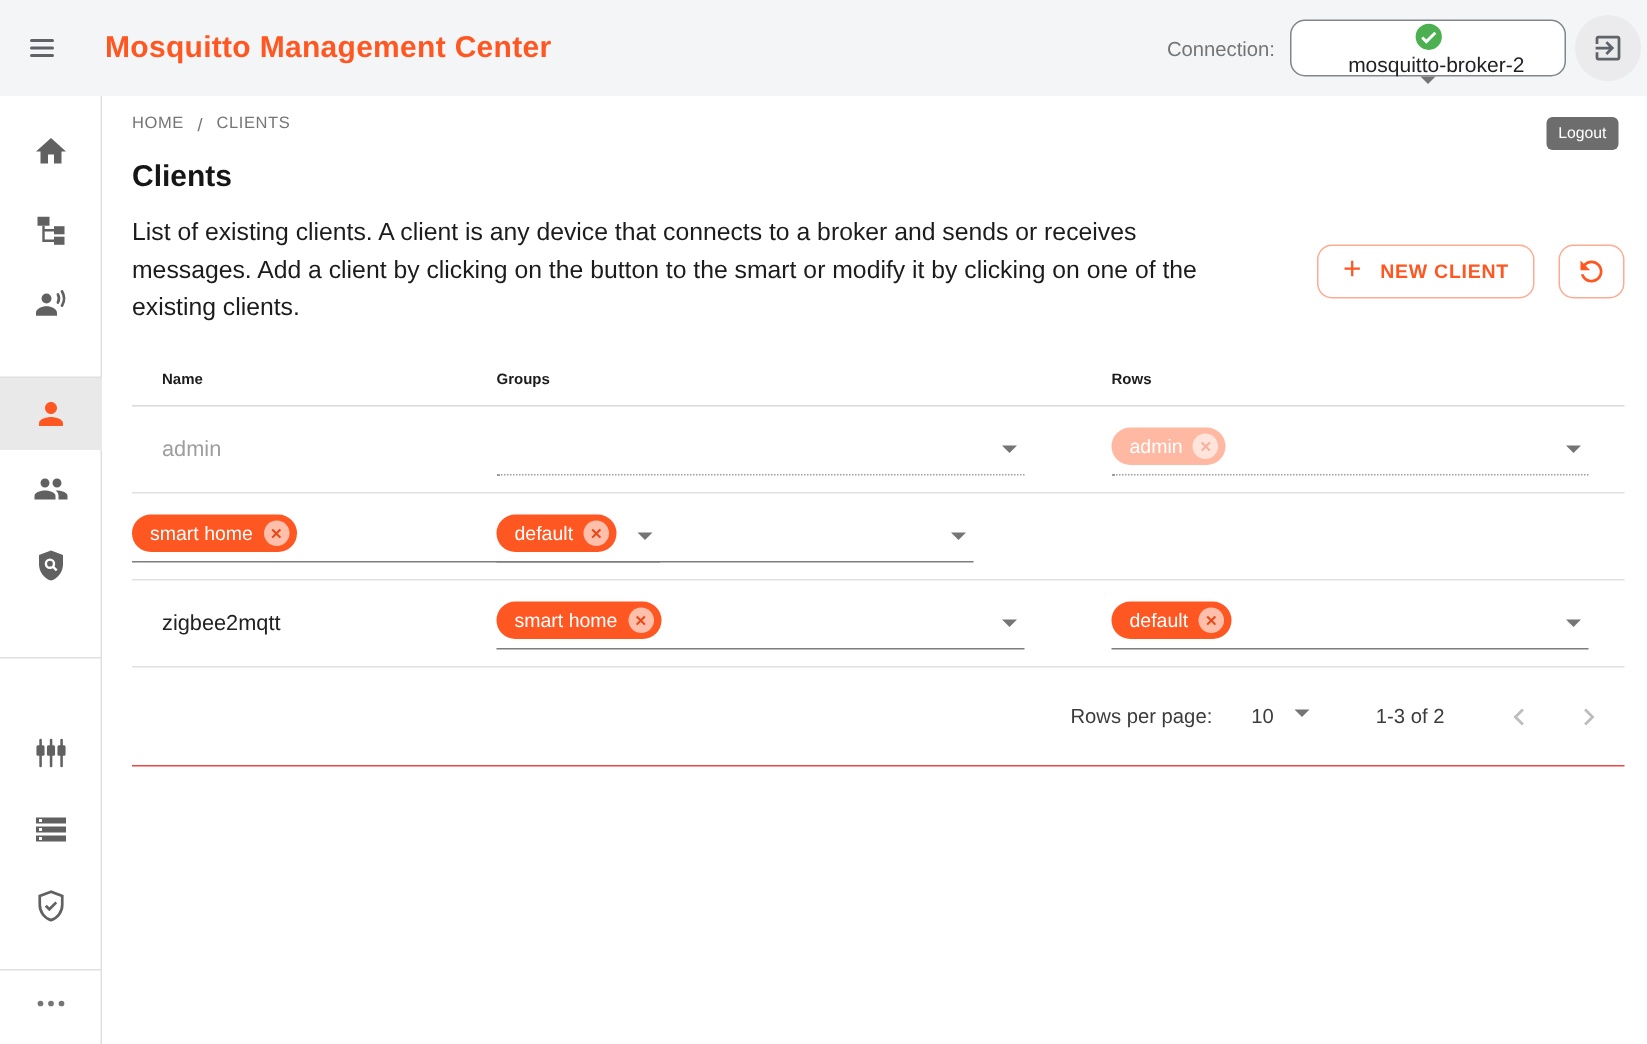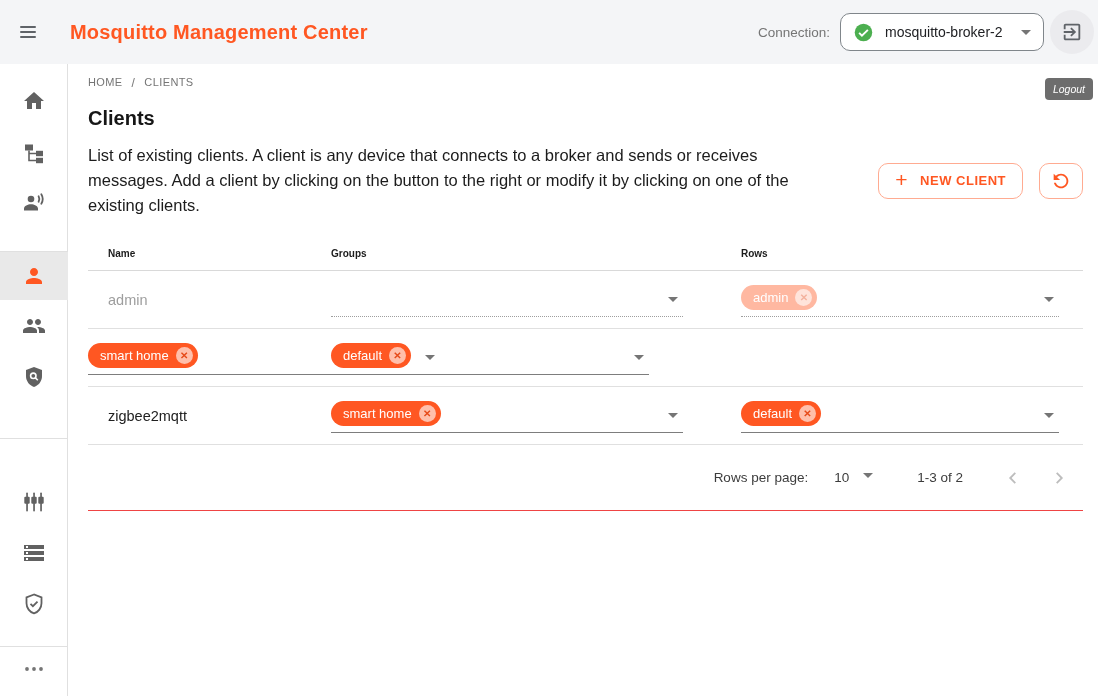--- a/index.html
+++ b/index.html
@@ -14,33 +14,33 @@
     background:#f4f5f7; display:flex; align-items:center; padding:0 4px 0 16px; z-index:3;
   }
   .hamburger { width:24px; height:24px; border:none; background:transparent; cursor:pointer;
     display:flex; flex-direction:column; justify-content:center; gap:3px; align-items:center; }
   .hamburger span { display:block; width:16px; height:2px; background:#5f6368; border-radius:1px; }
   .app-title { margin-left:30px; font-size:20px; font-weight:bold; color:#ff5722; letter-spacing:.2px; }
   .conn-group { margin-left:auto; display:flex; align-items:center; }
   .conn-label { font-size:13.5px; color:#757575; margin-right:10px; }
   .conn-select {
     display:flex; align-items:center; background:#fff; border:1px solid #80868b;
-    border-radius:10px; height:38px; width:204px; padding:0 12px; cursor:pointer;
+    border-radius:10px; height:38px; width:184px; padding:0 12px; cursor:pointer;flex-direction:column;
   }
   .conn-select svg { flex:0 0 auto; }
   .conn-value { font-size:14px; color:#202124; margin-left:11px; flex:1; }
   .tri-down { width:0; height:0; border-left:5px solid transparent; border-right:5px solid transparent;
     border-top:5px solid #757575; }
   .logout-btn {
     margin-left:6px; width:44px; height:44px; border-radius:50%; border:none;
     background:#ebebee; display:flex; align-items:center; justify-content:center; cursor:pointer;
   }
   .tooltip {
-    position:absolute; top:78px; right:5px; background:rgba(97,97,97,.92); color:#fff;
-    font-size:10.5px; padding:5px 8px; border-radius:4px; z-index:4;font-style:italic;
+    position:absolute; top:78px; right:19px; background:rgba(97,97,97,.92); color:#fff;
+    font-size:10.5px; padding:5px 8px; border-radius:4px; z-index:4;
   }
   
   .sidebar {
     position:absolute; top:64px; left:0; width:68px; height:632px; background:#fff;
     border-right:1px solid #e0e0e0; display:flex; flex-direction:column; padding-top:11px;
   }
   .side-item { width:68px; height:51px; display:flex; align-items:center; justify-content:center; cursor:pointer; }
   .side-item.selected { background:#e9e9e9; height:48px; }
   .side-divider { height:1px; background:#e0e0e0; width:68px; }
   .mt23 { margin-top:23px; } .mt36 { margin-top:36px; } .mt37 { margin-top:37px; } .mt17 { margin-top:17px; }
@@ -208,21 +208,21 @@
 
   <div class="breadcrumb">
     <span class="crumb">HOME</span>
     <span class="sep">/</span>
     <span class="crumb">CLIENTS</span>
   </div>
 
   <div class="page-title">Clients</div>
 
   <div class="desc-row">
-    <p class="desc">List of existing clients. A client is any device that connects to a broker and sends or receives messages. Add a client by clicking on the button to the right or modify it by clicking on one of the existing clients.</p>
+    <p class="desc">List of existing clients. A client is any device that connects to a broker and sends or receives messages. Add a client by clicking on the button to the smart or modify it by clicking on one of the existing clients.</p>
     <div class="actions">
       <button class="btn-outline btn-new">
         <span class="plus">+</span>
         <span>NEW CLIENT</span>
       </button>
       <button class="btn-outline btn-refresh">
         <svg width="22" height="22" viewBox="0 0 24 24">
           <g transform="translate(24,0) scale(-1,1)">
             <path fill="#ff5722" d="M17.65 6.35C16.2 4.9 14.21 4 12 4c-4.42 0-7.99 3.58-8 8s3.57 8 7.99 8c3.73 0 6.84-2.55 7.73-6h-2.08c-.82 2.33-3.04 4-5.65 4-3.31 0-6-2.69-6-6s2.69-6 6-6c1.66 0 3.14.69 4.22 1.78L13 11h7V4l-2.35 2.35z"></path>
           </g>

